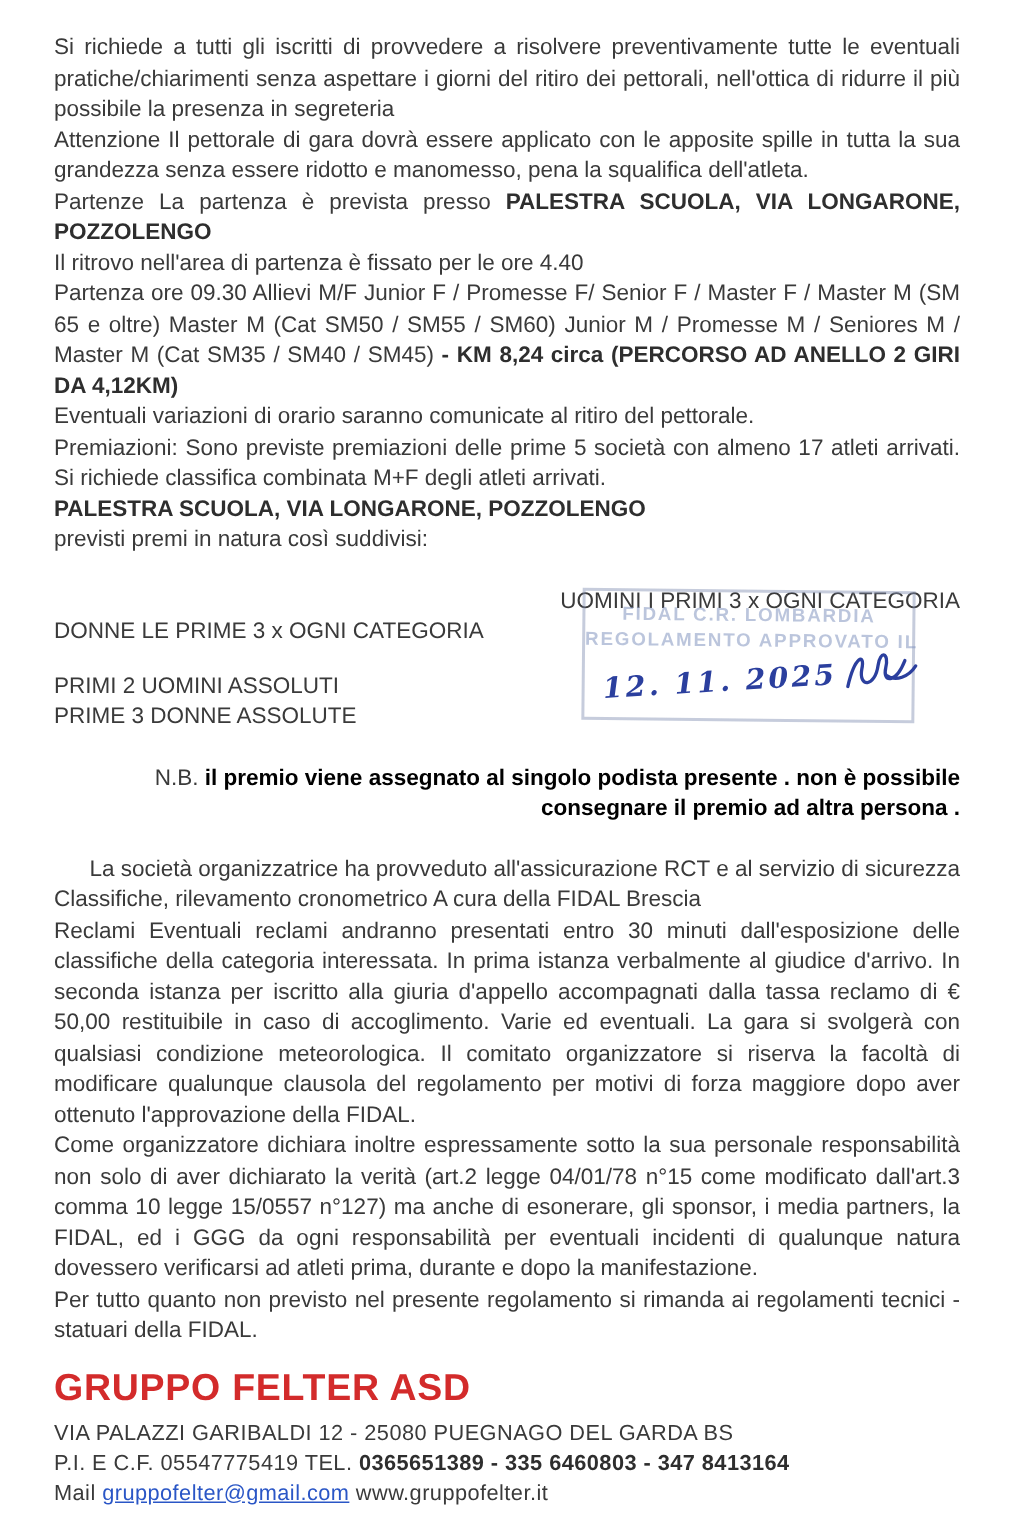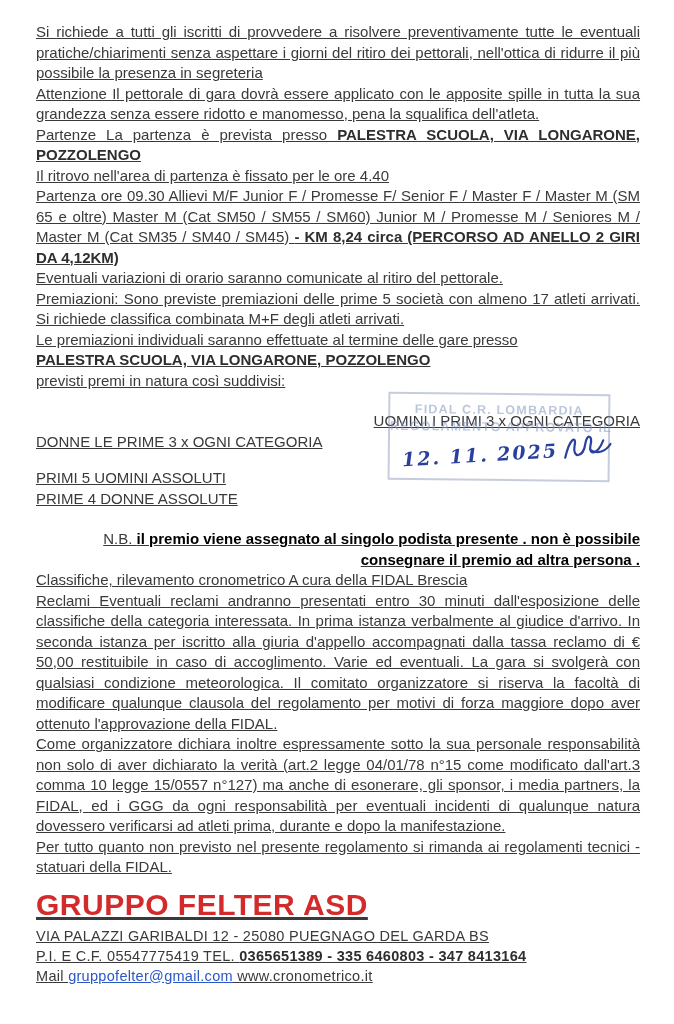--- a/index.html
+++ b/index.html
@@ -6,21 +6,20 @@
   html,body { background:#ffffff; }
   .page {
     position:relative;
     width:674px; height:1024px;
     background:#ffffff;
     font-family:"Liberation Sans", sans-serif;
     font-size:15px;
     line-height:20.5px;
     color:#3a3a3a;
     overflow:hidden;
-    text-decoration:underline;
   }
   .content { padding:22px 34px 0 36px; }
   p { margin:0; }
   .para { text-align:justify; }
   .line { text-align:left; }
   b, .b { font-weight:bold; color:#2e2e2e; }
   .red { color:#000000; font-weight:bold; }
   .gap { margin-top:20px;text-align:right; }
   .gap-sm { margin-top:16px; }
 
@@ -47,21 +46,21 @@
     font-style:italic; font-weight:bold;
     font-size:19px; letter-spacing:2px;
     transform:rotate(-4deg);
     white-space:nowrap;
   }
 
   
   .footer { margin-top:12px; }
   .footer-org {
     color:#d32b2b; font-weight:bold;
-    font-size:30px; line-height:30px; letter-spacing:0.5px;
+    font-size:25px; line-height:30px; letter-spacing:0.5px;
     margin-bottom:6px;
   }
   .footer-line { font-size:14.5px; line-height:20px; color:#3a3a3a; letter-spacing:0.3px; }
   .email { color:#2a56c6; text-decoration:underline; cursor:pointer; }
 </style>
 </head>
 <body>
 
 <div class="page">
   <div class="content">
@@ -70,43 +69,43 @@
     <p class="para">Attenzione Il pettorale di gara dovrà essere applicato con le apposite spille in tutta la sua grandezza senza essere ridotto e manomesso, pena la squalifica dell'atleta.</p>
 
     <p class="para"><span>Partenze La partenza è prevista presso </span><b>PALESTRA SCUOLA, VIA LONGARONE, POZZOLENGO</b></p>
 
     <p class="line">Il ritrovo nell'area di partenza è fissato per le ore 4.40</p>
 
     <p class="para"><span>Partenza ore 09.30  Allievi M/F Junior F / Promesse F/ Senior F / Master F / Master M (SM 65 e oltre) Master M (Cat SM50 / SM55 / SM60) Junior M / Promesse M / Seniores M / Master M (Cat SM35 / SM40 / SM45)  </span><b>- KM 8,24 circa (PERCORSO AD ANELLO 2 GIRI DA 4,12KM)</b></p>
 
     <p class="line">Eventuali variazioni di orario saranno comunicate al ritiro del pettorale.</p>
     <p class="para">Premiazioni: Sono previste premiazioni delle prime 5 società con almeno 17 atleti arrivati. Si richiede classifica combinata M+F degli atleti arrivati.</p>
-    <p class="line">Le premiazioni individuali saranno effettuate al termine delle gare presso</p>
     <p class="line b">PALESTRA SCUOLA, VIA LONGARONE, POZZOLENGO</p>
     <p class="line">previsti premi in natura così suddivisi:</p>
 
     <p class="line gap">UOMINI I PRIMI 3 x OGNI CATEGORIA</p>
     <p class="line">DONNE LE PRIME 3 x OGNI CATEGORIA</p>
 
-    <p class="line gap-sm">PRIMI 5 UOMINI ASSOLUTI</p>
-    <p class="line">PRIME 4 DONNE ASSOLUTE</p>
+    <p class="line gap-sm">PRIMI 2 UOMINI ASSOLUTI</p>
+    <p class="line">PRIME 3 DONNE ASSOLUTE</p>
 
     <p class="para gap"><span>N.B. </span><span class="red">il premio viene assegnato al singolo podista presente . non è possibile consegnare il premio ad altra persona .</span></p>
 
+    <p class="line gap">La società organizzatrice ha provveduto all'assicurazione RCT e al servizio di sicurezza</p>
     <p class="line">Classifiche, rilevamento cronometrico A cura della FIDAL Brescia</p>
 
     <p class="para">Reclami Eventuali reclami andranno presentati entro 30 minuti dall'esposizione delle classifiche della categoria interessata. In prima istanza verbalmente al giudice d'arrivo. In seconda istanza per iscritto alla giuria d'appello accompagnati dalla tassa reclamo di € 50,00 restituibile in caso di accoglimento. Varie ed eventuali. La gara si svolgerà con qualsiasi condizione meteorologica. Il comitato organizzatore si riserva la facoltà di modificare qualunque clausola del regolamento per motivi di forza maggiore dopo aver ottenuto l'approvazione della FIDAL.</p>
     <p class="para">Come organizzatore dichiara inoltre espressamente sotto la sua personale responsabilità non solo di aver dichiarato la verità (art.2 legge 04/01/78 n°15 come modificato dall'art.3 comma 10 legge 15/0557 n°127) ma anche di esonerare, gli sponsor, i media partners, la FIDAL, ed i GGG da ogni responsabilità per eventuali incidenti di qualunque natura dovessero verificarsi ad atleti prima, durante e dopo la manifestazione.</p>
     <p class="para">Per tutto quanto non previsto nel presente regolamento si rimanda ai regolamenti tecnici - statuari della FIDAL.</p>
 
     <div class="footer">
       <div class="footer-org">GRUPPO FELTER ASD</div>
       <div class="footer-line">VIA PALAZZI GARIBALDI 12  - 25080 PUEGNAGO DEL GARDA BS</div>
       <div class="footer-line"><span>P.I. E C.F. 05547775419  TEL. </span><b>0365651389  - 335 6460803  - 347 8413164</b></div>
-      <div class="footer-line"><span>Mail </span><a class="email">gruppofelter@gmail.com</a><span> www.cronometrico.it</span></div>
+      <div class="footer-line"><span>Mail </span><a class="email">gruppofelter@gmail.com</a><span> www.gruppofelter.it</span></div>
     </div>
   </div>
 
   <div class="stamp">
     <div class="stamp-text">FIDAL C.R. LOMBARDIA</div>
     <div class="stamp-text">REGOLAMENTO APPROVATO IL</div>
     <div class="stamp-date">
       <span>12. 11. 2025</span>
       <svg width="52" height="32" viewBox="0 0 52 32" style="overflow:visible">
         <path d="M4 24 C10 4, 17 2, 14 13 C11 25, 22 26, 25 11 C27 1, 33 3, 30 13 C27 23, 36 24, 43 9 M30 18 C36 23, 45 20, 50 13" fill="none" stroke="#2b3f9e" stroke-width="2.2" stroke-linecap="round"></path>

